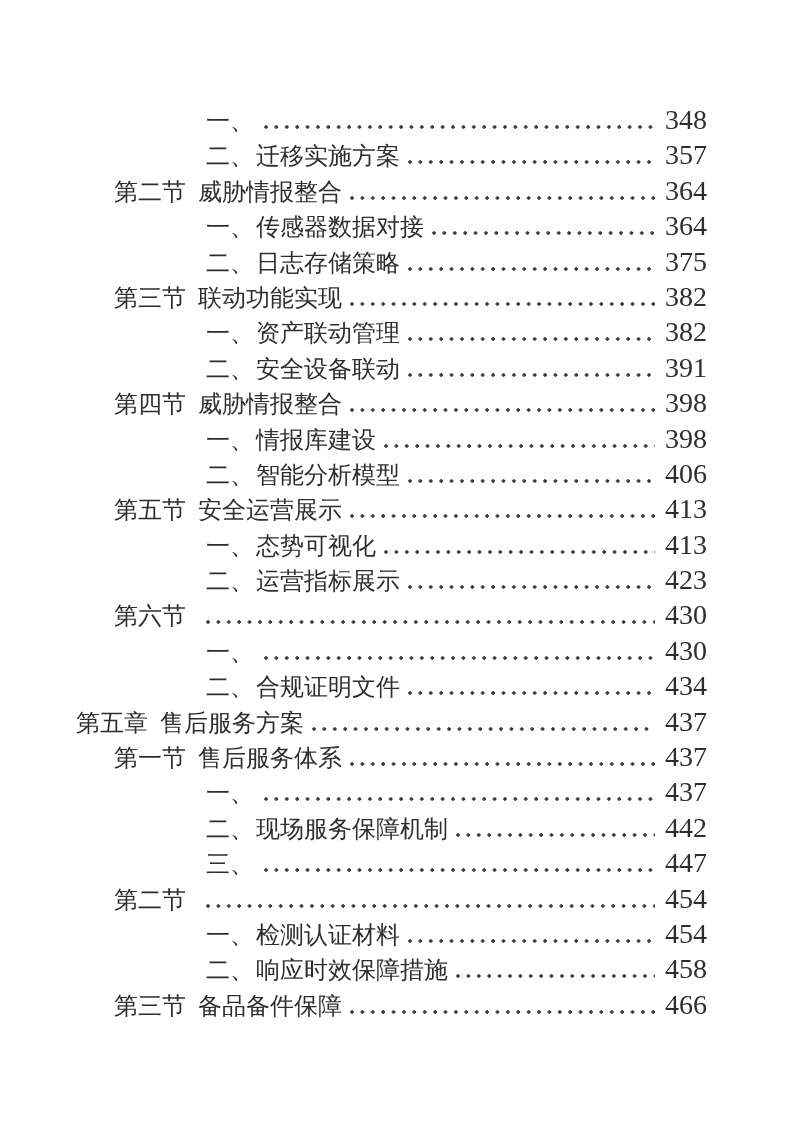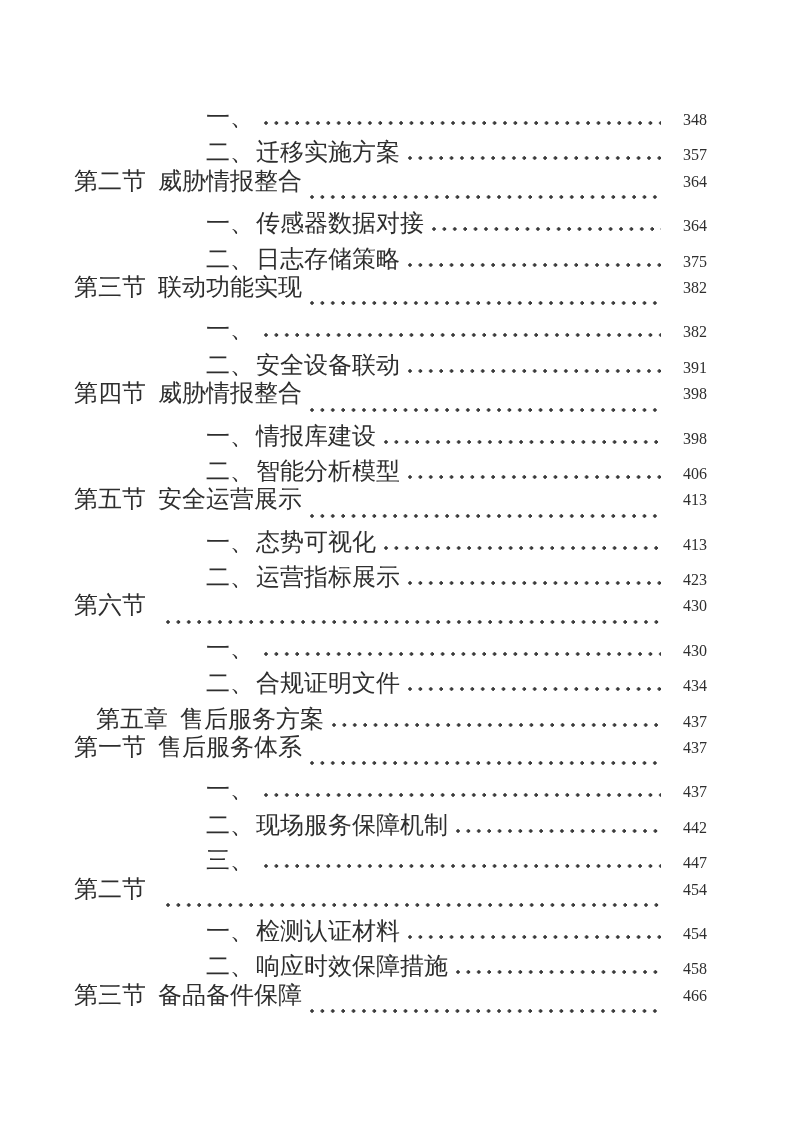--- a/index.html
+++ b/index.html
@@ -31,29 +31,29 @@
     line-height: 35.4px;
     white-space: nowrap;
   }
   .toc-row .num,
   .toc-row .title {
     font-size: 24px;
     color: #2e2e2e;
     flex: 0 0 auto;
   }
   .toc-row .pagenum {
-    font-size: 16px;
+    font-size: 28px;
     color: #2e2e2e;
     flex: 0 0 auto;
     min-width: 36px;
     text-align: right;
     margin-top: 9px;
   }
-  .level1 { padding-left: 96px; }
-  .level2 { padding-left: 74px; align-items: flex-end; }
+  .level1 { padding-left: 76px; }
+  .level2 { padding-left: 114px; }
   .level3 { padding-left: 206px; }
   .level1 .num { margin-right: 12px; }
   .level2 .num { margin-right: 12px; }
   .level3 .num { margin-right: 2px; }
   .leader {
     flex: 1 1 auto;
     height: 4px;
     margin: 0 10px 0 8px;
     background-image: radial-gradient(circle at 2px 2px, #3a3a3a 1.5px, transparent 1.9px);
     background-size: 10.4px 4px;
@@ -96,20 +96,21 @@
     <span class="pagenum">375</span>
   </div>
       <div class="toc-row level2">
     <span class="num">第三节</span>
     <span class="title">联动功能实现</span>
     <span class="leader"></span>
     <span class="pagenum">382</span>
   </div>
       <div class="toc-row level3">
     <span class="num">一、</span>
+    <span class="title">资产联动管理</span>
     <span class="leader"></span>
     <span class="pagenum">382</span>
   </div>
       <div class="toc-row level3">
     <span class="num">二、</span>
     <span class="title">安全设备联动</span>
     <span class="leader"></span>
     <span class="pagenum">391</span>
   </div>
       <div class="toc-row level2">

